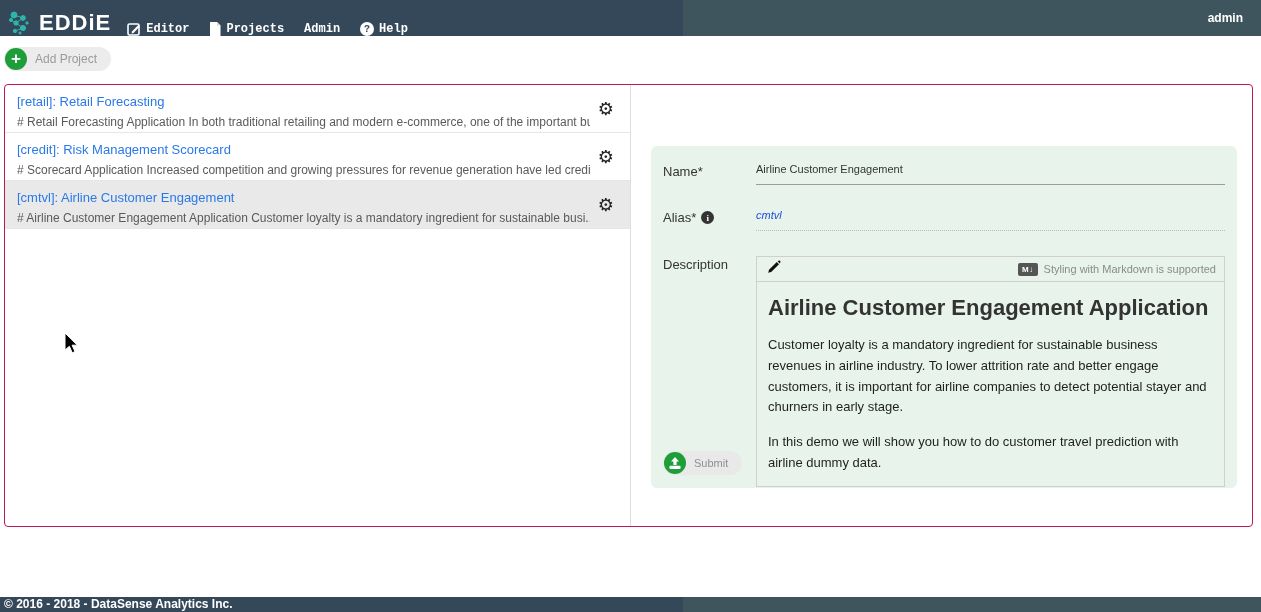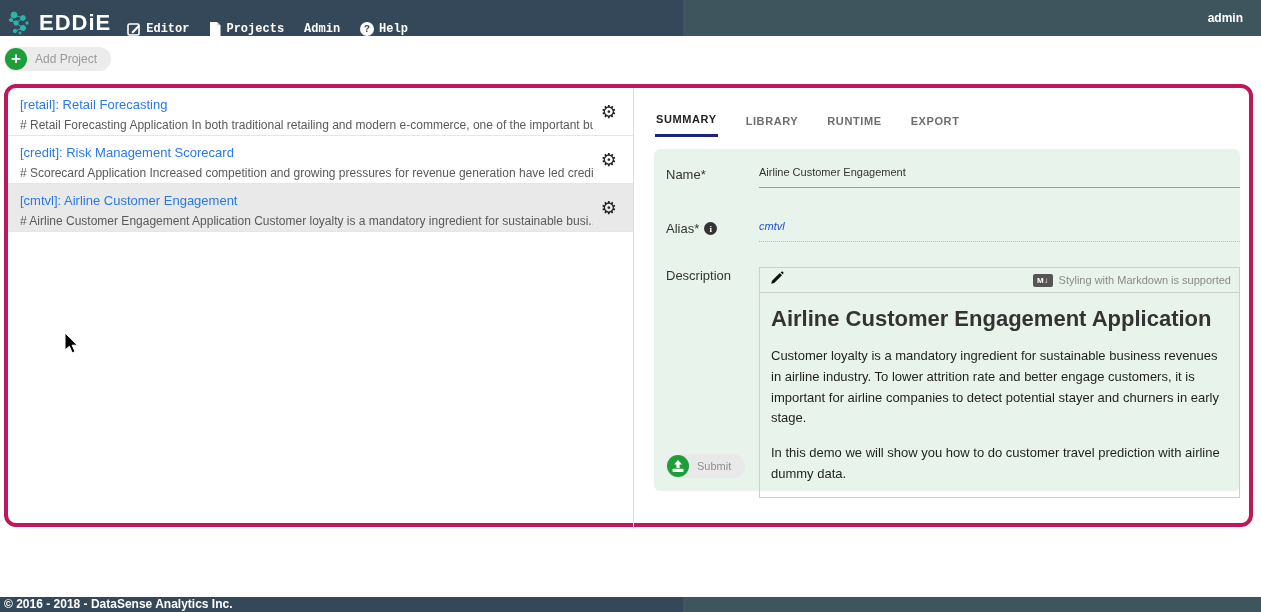--- a/index.html
+++ b/index.html
@@ -39,21 +39,21 @@
   .add-circle {
     width:22px; height:22px; border-radius:50%; background:#1e9e38;
     color:#fff; font-size:17px; font-weight:bold; line-height:20px;
     display:flex; align-items:center; justify-content:center; margin-right:8px;
   }
   .add-label { font-size:12px; color:#9a9a9a; }
 
   
   .card {
     position:absolute; left:4px; top:84px; width:1249px; height:443px;
-    background:#fff; border:4px solid #be185d; border-radius:12px;
+    background:#fff; border:1px solid #be185d; border-radius:4px;
   }
   .left-pane {
     position:absolute; left:0; top:0; width:626px; height:441px;
     border-right:1px solid #ddd; overflow:hidden;
   }
   .project-row {
     position:relative; padding:9px 40px 9px 12px; height:48px;
     border-bottom:1px solid #e6e6e6; cursor:pointer;
   }
   .project-row.selected { background:#e9e9e9; }
@@ -69,33 +69,33 @@
   .tabs { display:flex; gap:27px; margin:25px 0 0 20px; }
   .tab {
     font-size:11px; font-weight:bold; letter-spacing:0.6px; color:#6d6d6d;
     background:none; border:none; padding:0 1px 9px 1px; cursor:pointer;
     font-family:"Liberation Sans", sans-serif;
   }
   .tab.active { color:#222; border-bottom:3px solid #1a237e; }
 
   .form-panel {
     position:absolute; left:19px; top:61px; width:586px; height:342px;
-    background:#e8f4eb; border-radius:6px; padding:17px 0 0 12px;
+    background:#e8f4eb; border-radius:6px; padding:17px 12px 0 12px;
   }
   .form-row { display:flex; }
   .form-label { width:93px; flex:0 0 93px; font-size:13px; color:#333; padding-top:1px; display:flex; align-items:flex-start; gap:5px; }
   .info-icon {
     width:13px; height:13px; border-radius:50%; background:#333; color:#fff;
     font-size:9px; font-weight:bold; font-family:"Liberation Serif", serif;
     display:inline-flex; align-items:center; justify-content:center; margin-top:1px;
   }
   .field { flex:1; }
   .field-line { font-size:11px; color:#333; padding-bottom:9px; border-bottom:1px solid #9b9b9b; }
   .field-line.muted { color:#1d4ed8; border-bottom:1px dotted #b9b9b9;font-style:italic; }
-  .row-alias { margin-top:32px; }
+  .row-alias { margin-top:24px; }
   .row-desc { margin-top:25px; }
 
   .md-editor { flex:1; border:1px solid #cfcfcf; }
   .md-toolbar {
     height:25px; border-bottom:1px solid #cfcfcf;
     display:flex; align-items:center; padding:0 8px;
   }
   .md-toolbar .pencil { margin-left:2px; cursor:pointer; }
   .md-hint { margin-left:auto; display:flex; align-items:center; gap:6px; }
   .md-badge {
@@ -207,26 +207,20 @@
     <div class="project-row selected">
       <a class="project-title" href="#">[cmtvl]: Airline Customer Engagement</a>
       <div class="project-desc"># Airline Customer Engagement Application Customer loyalty is a mandatory ingredient for sustainable busi...</div>
       <span class="gear">⚙</span>
     </div>
 
   </div>
 
   <div class="right-pane">
 
-    <div class="tabs">
-      <button class="tab active">SUMMARY</button>
-      <button class="tab">LIBRARY</button>
-      <button class="tab">RUNTIME</button>
-      <button class="tab">EXPORT</button>
-    </div>
 
     <div class="form-panel">
 
       <div class="form-row">
         <div class="form-label">Name*</div>
         <div class="field">
           <div class="field-line">Airline Customer Engagement</div>
         </div>
       </div>
 

